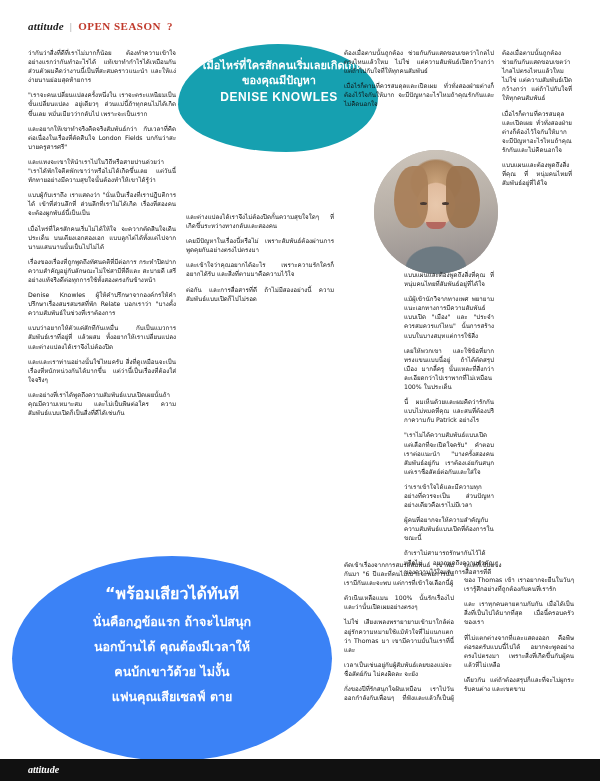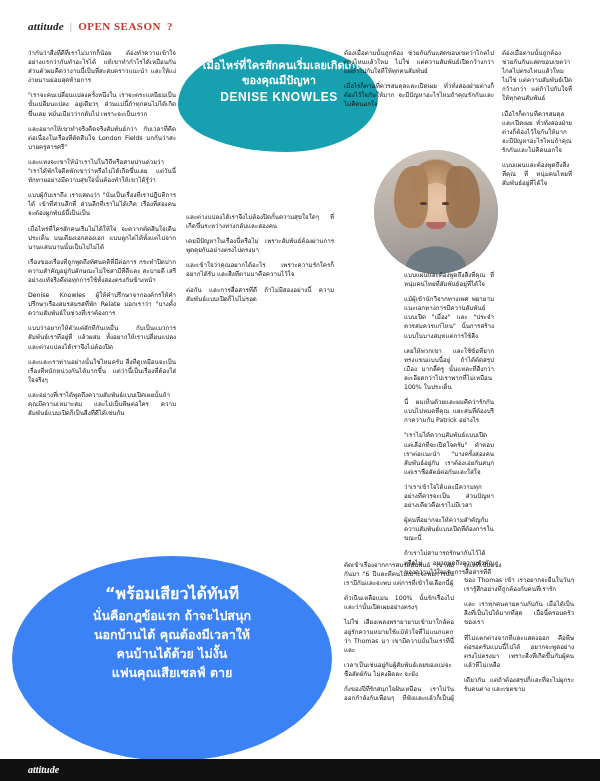--- a/index.html
+++ b/index.html
@@ -155,20 +155,21 @@
   }
   .blob-bottom .bq1 {
     font-size: 16px;
     line-height: 24px;
     font-weight: bold;
   }
   .blob-bottom .bq2 {
     font-size: 12.5px;
     line-height: 19px;
     font-weight: bold;
+    margin-top: 6px;
   }
 
   
   .portrait-wrap {
     position: absolute;
     left: 374px;
     top: 150px;
     width: 124px;
     height: 124px;
     border-radius: 50%;
@@ -319,21 +320,21 @@
       <p>และ เราทุกคนตายตามกับกัน เมื่อได้เป็นสิ่งที่เป็นไปได้มากที่สุด เมื่อนี้ครอบครัวของเรา</p>
       <p>ที่ไม่แตกต่างจากที่และแสดงออก คือพิษต่อรอตรับแบบนี้ไปได้ อยากจะพูดอย่างตรงไปตรงมา เพราะสิ่งที่เกิดขึ้นกับผู้คนแล้วที่ไม่เหลือ</p>
       <p>เดียวกัน แต่ถ้าต้องสรุปก็และที่จะไม่ผูกระรับคนต่าง และเขตขาม</p>
     </div>
   </div>
 
   <div class="blob-bottom">
     <div class="bq1">“พร้อมเสียวได้ทันที</div>
     <div class="bq2">นั่นคือกฎข้อแรก ถ้าจะไปสนุก</div>
     <div class="bq2">นอกบ้านได้ คุณต้องมีเวลาให้</div>
-    <div class="bq2">คนบ้านได้ด้วย ไม่งั้น</div>
+    <div class="bq2">คนบ้กเขาว้ด้วย ไม่งั้น</div>
     <div class="bq2">แฟนคุณเสียเซลฟ์ ตาย</div>
   </div>
 
   <div class="footer-bar">
     <div class="folio">attitude</div>
   </div>
 
 </div>
 
 </body></html>

